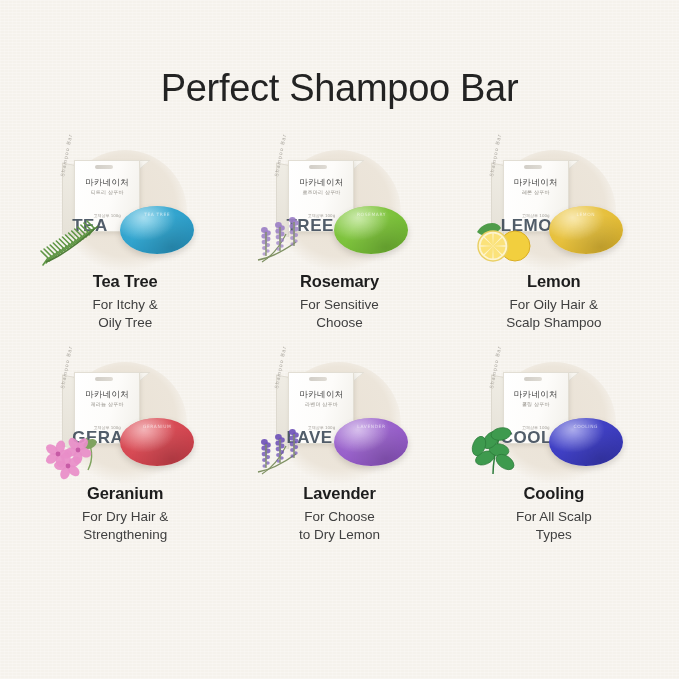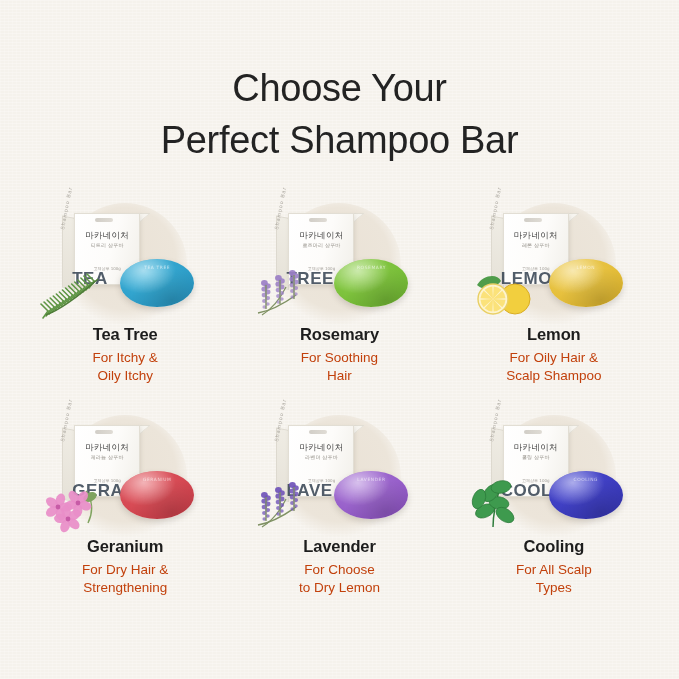--- a/index.html
+++ b/index.html
@@ -221,32 +221,31 @@
   .caption { margin-top: 4px; text-align: center; position: relative; z-index: 2; }
   .name {
     font-size: 16.5px;
     font-weight: 700;
     color: #1d1d1d;
     letter-spacing: -0.1px;
     margin-bottom: 5px;
   }
   .desc {
     font-size: 13.5px;
-    color: #c2410c;
+    color: #404040;
     line-height: 1.33;
     font-weight: 400;
   }
 </style>
 </head>
 <body>
 
 <div class="page">
 
   <h1 class="heading">
-    <span class="ln">Choose Your</span>
     <span class="ln">Perfect Shampoo Bar</span>
   </h1>
 
   <div class="grid" id="grid">
       <div class="tile">
     <div class="halo"></div>
     <div class="scene">
       <div class="box">
         <div class="side"></div>
         <div class="top"></div>
@@ -296,21 +295,21 @@
               <line x1="48.93333333333334" y1="18" x2="43.93333333333334" y2="25" stroke="#5f9645" stroke-width="1.6" stroke-linecap="round"></line>
               <line x1="52" y1="16" x2="45" y2="9" stroke="#5f9645" stroke-width="1.6" stroke-linecap="round"></line>
               <line x1="52" y1="16" x2="47" y2="23" stroke="#5f9645" stroke-width="1.6" stroke-linecap="round"></line>
       <path d="M4 50 C20 44 38 30 56 14" stroke="#4e7c38" stroke-width="1.6" fill="none"></path>
             </svg>
       </div>
     </div>
     <div class="caption">
       <div class="name">Tea Tree</div>
       <div class="desc">For Itchy &amp;</div>
-      <div class="desc">Oily Itchy</div>
+      <div class="desc">Oily Tree</div>
     </div>
       </div>
       <div class="tile">
     <div class="halo"></div>
     <div class="scene">
       <div class="box">
         <div class="side"></div>
         <div class="top"></div>
         <div class="front"></div>
         <div class="logo"></div>
@@ -356,22 +355,22 @@
               <ellipse cx="39.6" cy="23" rx="2.5" ry="2.125" fill="#9b7fc6" opacity="0.77"></ellipse>
               <ellipse cx="36.4" cy="26" rx="2.32" ry="1.9719999999999998" fill="#9b7fc6" opacity="0.74"></ellipse>
               <ellipse cx="39.6" cy="29" rx="2.1399999999999997" ry="1.8189999999999997" fill="#9b7fc6" opacity="0.7100000000000001"></ellipse>
               <ellipse cx="36.4" cy="32" rx="1.96" ry="1.666" fill="#9b7fc6" opacity="0.68"></ellipse>
               <line x1="38" y1="34" x2="38" y2="10" stroke="#7f9163" stroke-width="1.3"></line>
             </svg>
       </div>
     </div>
     <div class="caption">
       <div class="name">Rosemary</div>
-      <div class="desc">For Soothing</div>
-      <div class="desc">Hair</div>
+      <div class="desc">For Sensitive</div>
+      <div class="desc">Choose</div>
     </div>
       </div>
       <div class="tile">
     <div class="halo"></div>
     <div class="scene">
       <div class="box">
         <div class="side"></div>
         <div class="top"></div>
         <div class="front"></div>
         <div class="logo"></div>

